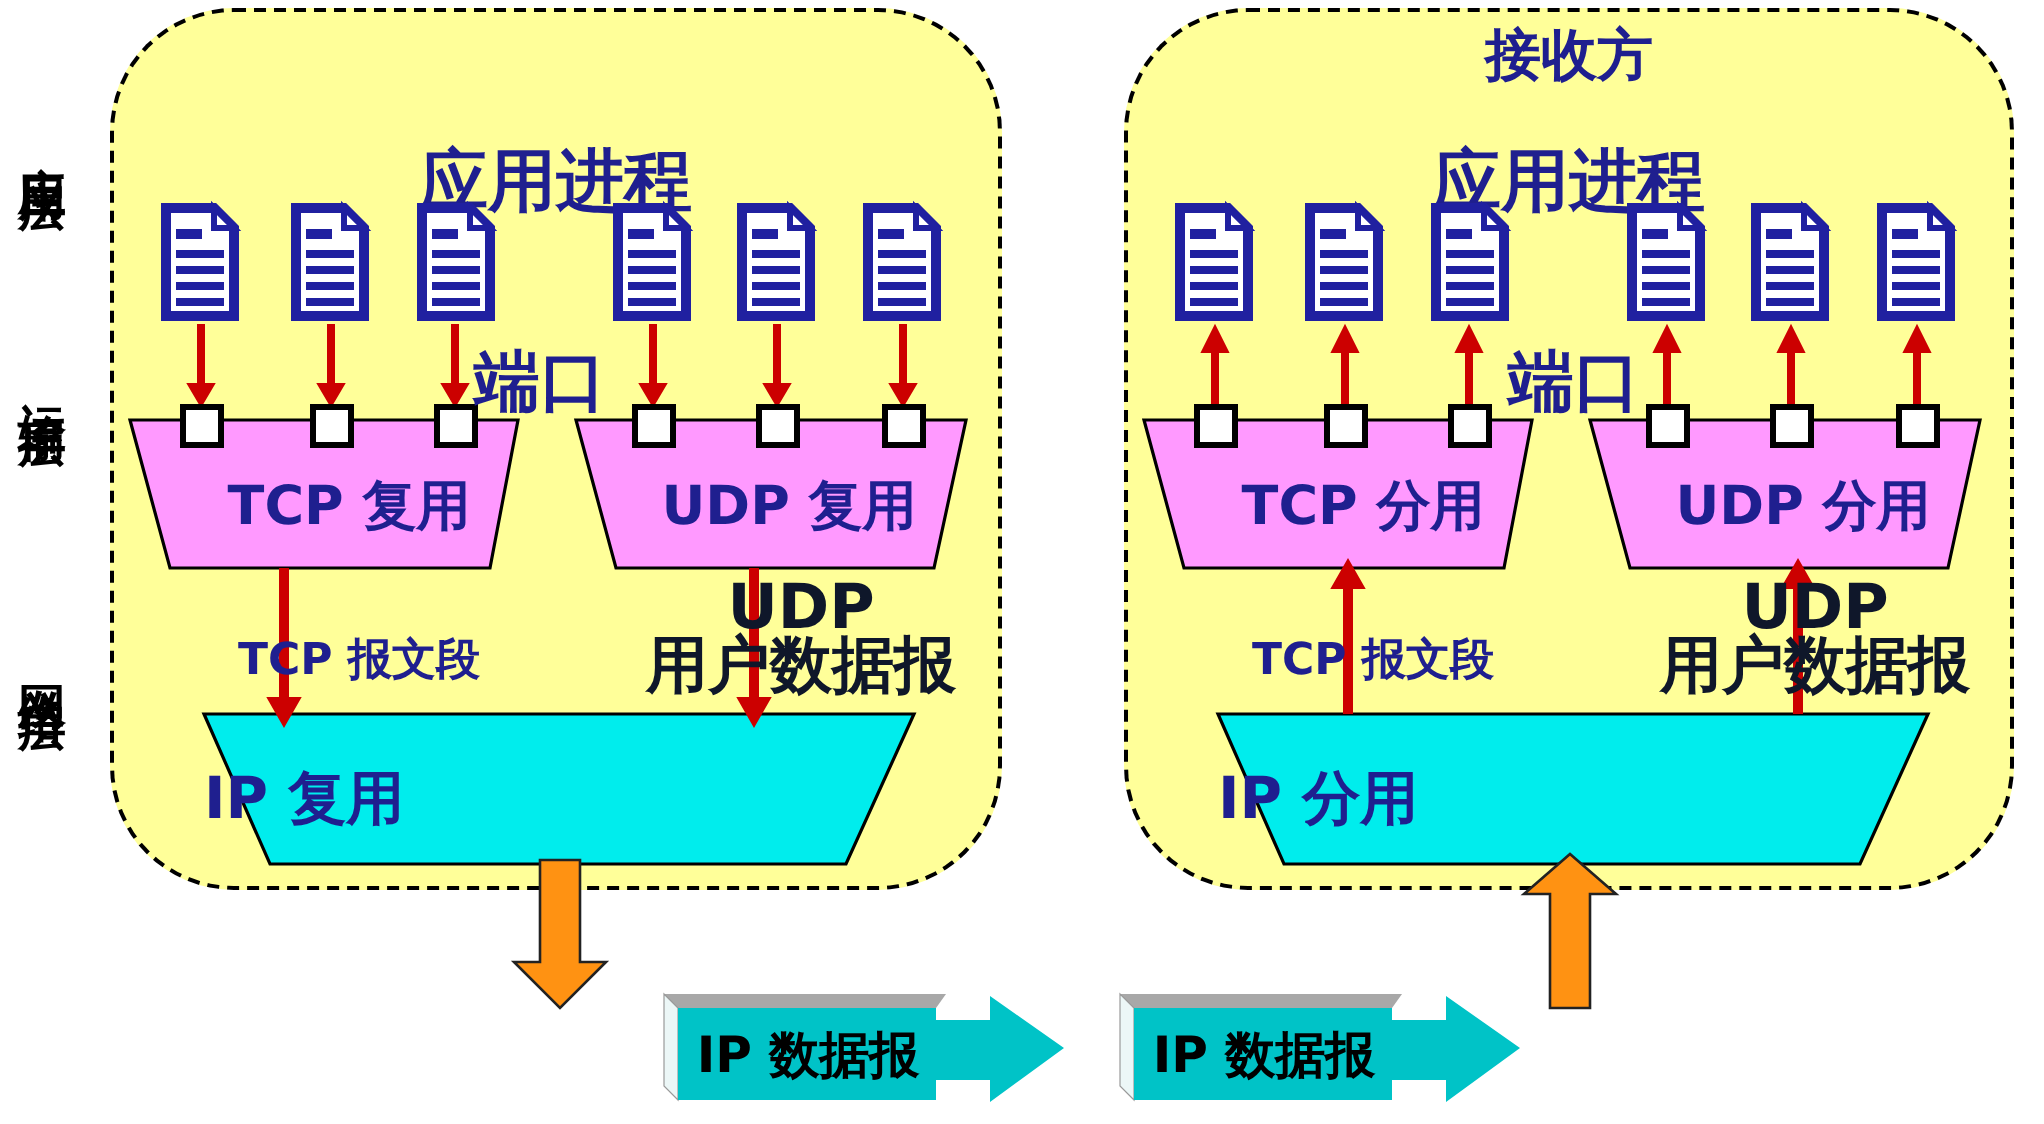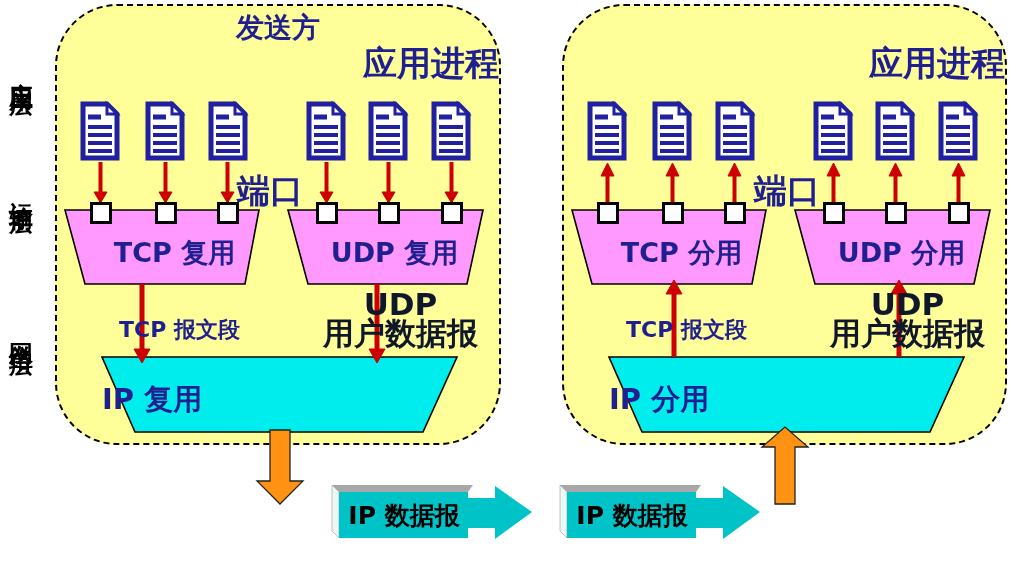--- a/index.html
+++ b/index.html
@@ -18,21 +18,21 @@
     position:absolute; top:4px; width:446px; height:441px;
     background:#FFFF99; border:2px dashed #000; border-radius:62px;
     box-sizing:border-box;
   }
   .panel svg.shapes { position:absolute; left:0; top:0; }
   .panel-title {
     position:absolute; top:3px; left:0; width:100%; text-align:center;
     font-size:28px; font-weight:bold; color:#1F1F8F;
   }
   .app-label {
-    position:absolute; top:35px; left:0; width:100%; text-align:right;
+    position:absolute; top:62px; left:0; width:100%; text-align:center;
     font-size:34px; font-weight:bold; color:#1F1F8F;
   }
   .doc { position:absolute; top:94px; width:42px; height:62px; }
   .port {
     position:absolute; top:196px; width:16px; height:16px;
     background:#fff; border:3px solid #000;
   }
   .port-label {
     position:absolute; left:168px; top:163px; width:90px; text-align:center;
     font-size:33px; font-weight:bold; color:#1F1F8F;
@@ -49,21 +49,21 @@
   }
   .pdu-udp {
     position:absolute; left:266px; top:284px; text-align:center;
     font-size:31px; font-weight:bold; color:#0f172a; line-height:29px;
   }
   .ip-label {
     position:absolute; left:45px; top:374px; width:355px; text-align:left;
     font-size:29px; font-weight:bold; color:#1F1F8F;
   }
   .flow-arrows { position:absolute; left:0; top:0; pointer-events:none; }
-  .datagram { position:absolute; top:478px; width:212px; height:68px;text-align:center; }
+  .datagram { position:absolute; top:490px; width:212px; height:68px;text-align:center; }
   .datagram svg { position:absolute; left:0; top:0; }
   .datagram-label {
     position:absolute; left:12px; top:14px; width:128px; height:46px;
     display:flex; align-items:center; justify-content:center;
     font-size:25px; font-weight:bold; color:#000;
   }
 </style>
 </head>
 <body>
 
@@ -97,21 +97,20 @@
       </g>
 
       <g fill="#CC0000" stroke="#CC0000">
         <line x1="85" y1="278" x2="85" y2="345" stroke-width="5"></line>
           <polygon points="77,343 93,343 85,357" stroke-width="1"></polygon>
         <line x1="320" y1="278" x2="320" y2="345" stroke-width="5"></line>
           <polygon points="312,343 328,343 320,357" stroke-width="1"></polygon>
       </g>
     </svg>
 
-    <div class="panel-title">发送方</div>
     <div class="app-label">应用进程</div>
 
     <svg class="doc" style="left:22px" viewBox="0 0 42 62">
         <path d="M4,4 h24 l10,10 v44 h-34 z" fill="#fff" stroke="#2020A0" stroke-width="5"></path>
         <path d="M28,4 l10,10 h-10 z" fill="#fff" stroke="#2020A0" stroke-width="3"></path>
         <line x1="9" y1="17" x2="22" y2="17" stroke="#2020A0" stroke-width="5"></line>
         <line x1="9" y1="27" x2="33" y2="27" stroke="#2020A0" stroke-width="4"></line>
         <line x1="9" y1="35" x2="33" y2="35" stroke="#2020A0" stroke-width="4"></line>
         <line x1="9" y1="43" x2="33" y2="43" stroke="#2020A0" stroke-width="4"></line>
         <line x1="9" y1="51" x2="33" y2="51" stroke="#2020A0" stroke-width="4"></line>
@@ -202,20 +201,21 @@
       </g>
 
       <g fill="#CC0000" stroke="#CC0000">
         <line x1="110" y1="351" x2="110" y2="286" stroke-width="5"></line>
           <polygon points="102,288 118,288 110,274" stroke-width="1"></polygon>
         <line x1="335" y1="351" x2="335" y2="286" stroke-width="5"></line>
           <polygon points="327,288 343,288 335,274" stroke-width="1"></polygon>
       </g>
     </svg>
 
+    <div class="panel-title">接收方</div>
     <div class="app-label">应用进程</div>
 
     <svg class="doc" style="left:22px" viewBox="0 0 42 62">
         <path d="M4,4 h24 l10,10 v44 h-34 z" fill="#fff" stroke="#2020A0" stroke-width="5"></path>
         <path d="M28,4 l10,10 h-10 z" fill="#fff" stroke="#2020A0" stroke-width="3"></path>
         <line x1="9" y1="17" x2="22" y2="17" stroke="#2020A0" stroke-width="5"></line>
         <line x1="9" y1="27" x2="33" y2="27" stroke="#2020A0" stroke-width="4"></line>
         <line x1="9" y1="35" x2="33" y2="35" stroke="#2020A0" stroke-width="4"></line>
         <line x1="9" y1="43" x2="33" y2="43" stroke="#2020A0" stroke-width="4"></line>
         <line x1="9" y1="51" x2="33" y2="51" stroke="#2020A0" stroke-width="4"></line>

